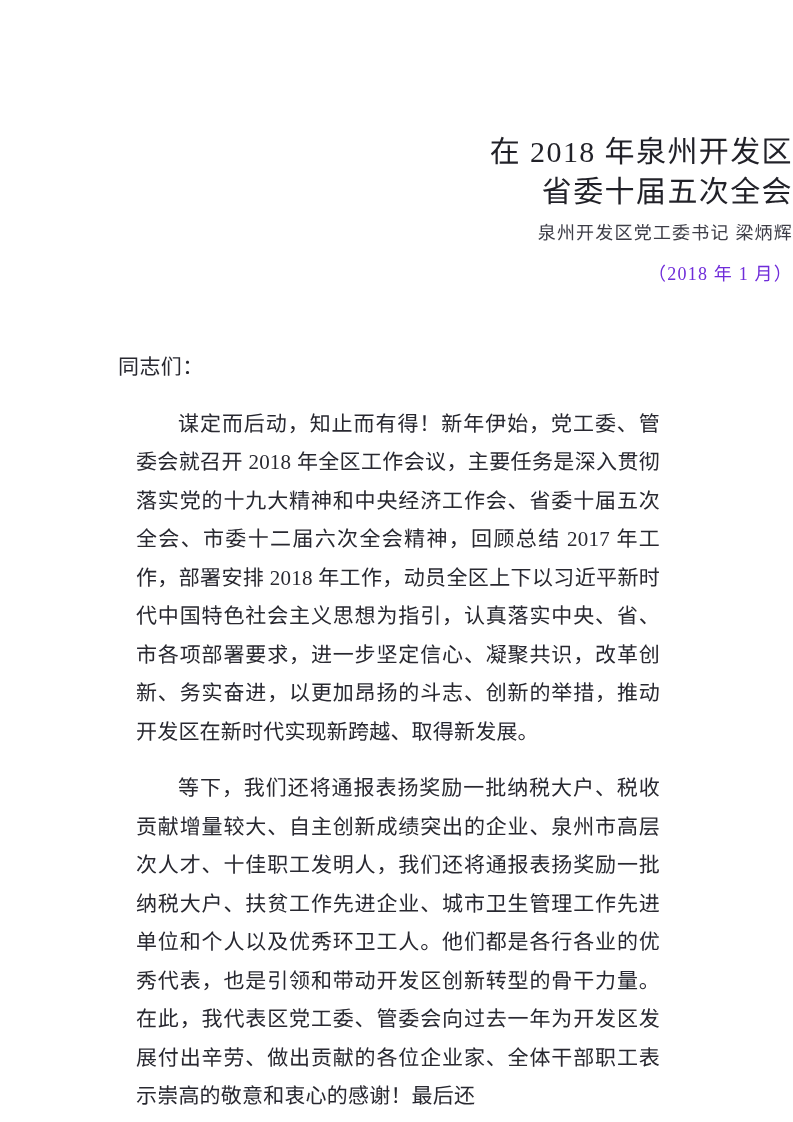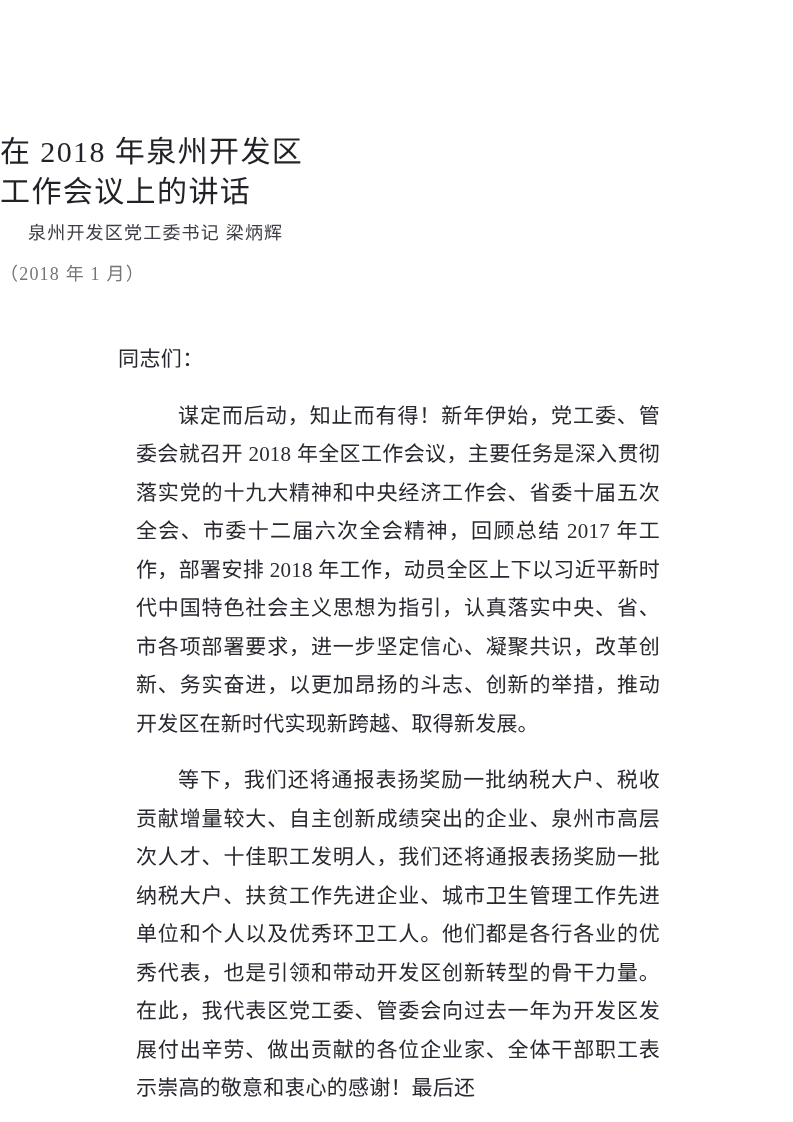--- a/index.html
+++ b/index.html
@@ -20,21 +20,21 @@
     color: #23232b;
     -webkit-font-smoothing: antialiased;
   }
 
   
   .title-block {
     position: absolute;
     left: 0;
     top: 132px;
     width: 793px;
-    text-align: left;
+    text-align: right;
   }
 
   .doc-title-line {
     font-size: 30px;
     line-height: 40px;
     letter-spacing: 1.4px;
     color: #1d1d24;
     font-weight: 400;
     white-space: nowrap;
   }
@@ -46,37 +46,37 @@
     letter-spacing: 1.2px;
     color: #3a3a44;
     padding-left: 28px;
   }
 
   .date-line {
     margin-top: 15px;
     font-size: 18px;
     line-height: 26px;
     letter-spacing: 1.2px;
-    color: #737373;
+    color: #6d28d9;
   }
 
   
   .body-block {
     position: absolute;
     left: 118px;
     top: 340px;
     width: 560px;
   }
 
   .salutation {
     font-size: 21px;
     line-height: 38.5px;
     letter-spacing: 0.4px;
     color: #24242c;
-    margin: 0 0 0 0;
+    margin: 8px 0 0 0;
   }
 
   .para {
     font-size: 21px;
     line-height: 38.5px;
     letter-spacing: 0.2px;
     color: #24242c;
     margin: 18px;
     text-align: justify;
     text-justify: inter-ideograph;
@@ -95,21 +95,21 @@
     background: rgba(255,255,255,0.02);
   }
 </style>
 </head>
 <body>
 
 <div class="page">
 
   <div class="title-block">
     <div class="doc-title-line">在 2018 年泉州开发区</div>
-    <div class="doc-title-line">工作会议上的讲话</div>
+    <div class="doc-title-line">省委十届五次全会</div>
     <div class="byline">泉州开发区党工委书记  梁炳辉</div>
     <div class="date-line">（2018 年 1 月）</div>
   </div>
 
   <div class="body-block">
     <p class="salutation">同志们：</p>
     <p class="para">谋定而后动，知止而有得！新年伊始，党工委、管委会就召开 2018 年全区工作会议，主要任务是深入贯彻落实党的十九大精神和中央经济工作会、省委十届五次全会、市委十二届六次全会精神，回顾总结 2017 年工作，部署安排 2018 年工作，动员全区上下以习近平新时代中国特色社会主义思想为指引，认真落实中央、省、市各项部署要求，进一步坚定信心、凝聚共识，改革创新、务实奋进，以更加昂扬的斗志、创新的举措，推动开发区在新时代实现新跨越、取得新发展。</p>
     <p class="para">等下，我们还将通报表扬奖励一批纳税大户、税收贡献增量较大、自主创新成绩突出的企业、泉州市高层次人才、十佳职工发明人，我们还将通报表扬奖励一批纳税大户、扶贫工作先进企业、城市卫生管理工作先进单位和个人以及优秀环卫工人。他们都是各行各业的优秀代表，也是引领和带动开发区创新转型的骨干力量。在此，我代表区党工委、管委会向过去一年为开发区发展付出辛劳、做出贡献的各位企业家、全体干部职工表示崇高的敬意和衷心的感谢！最后还</p>
   </div>
 

